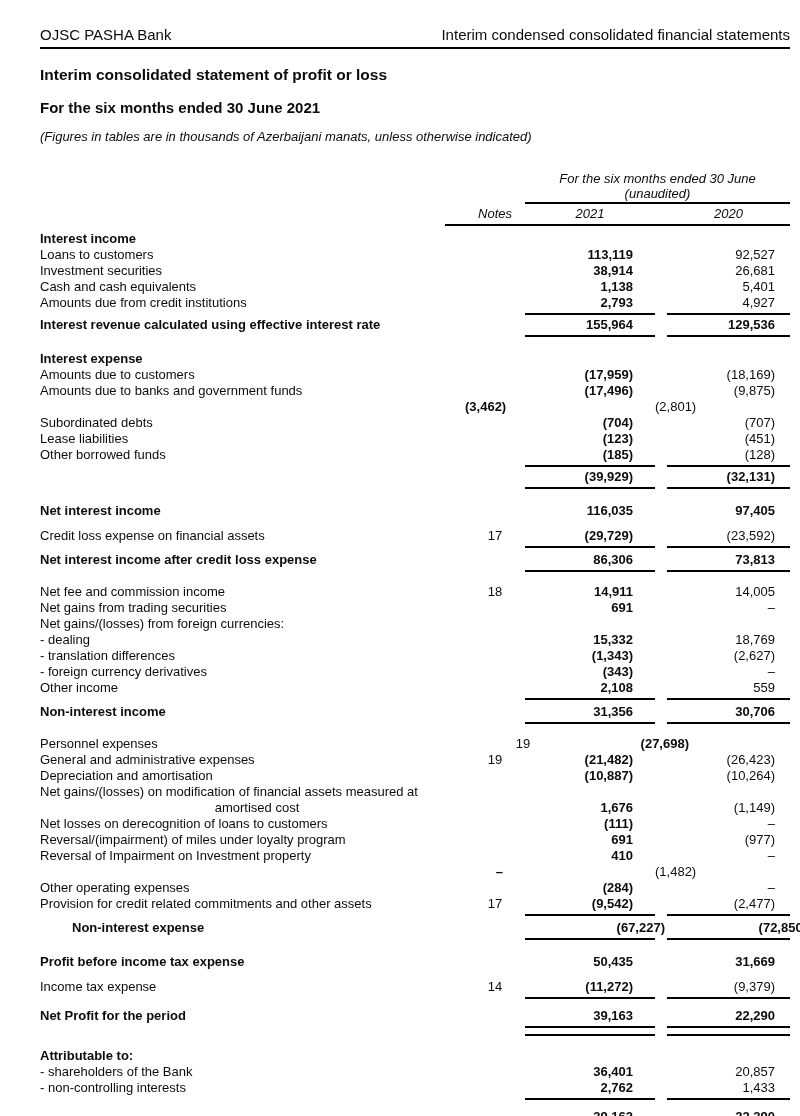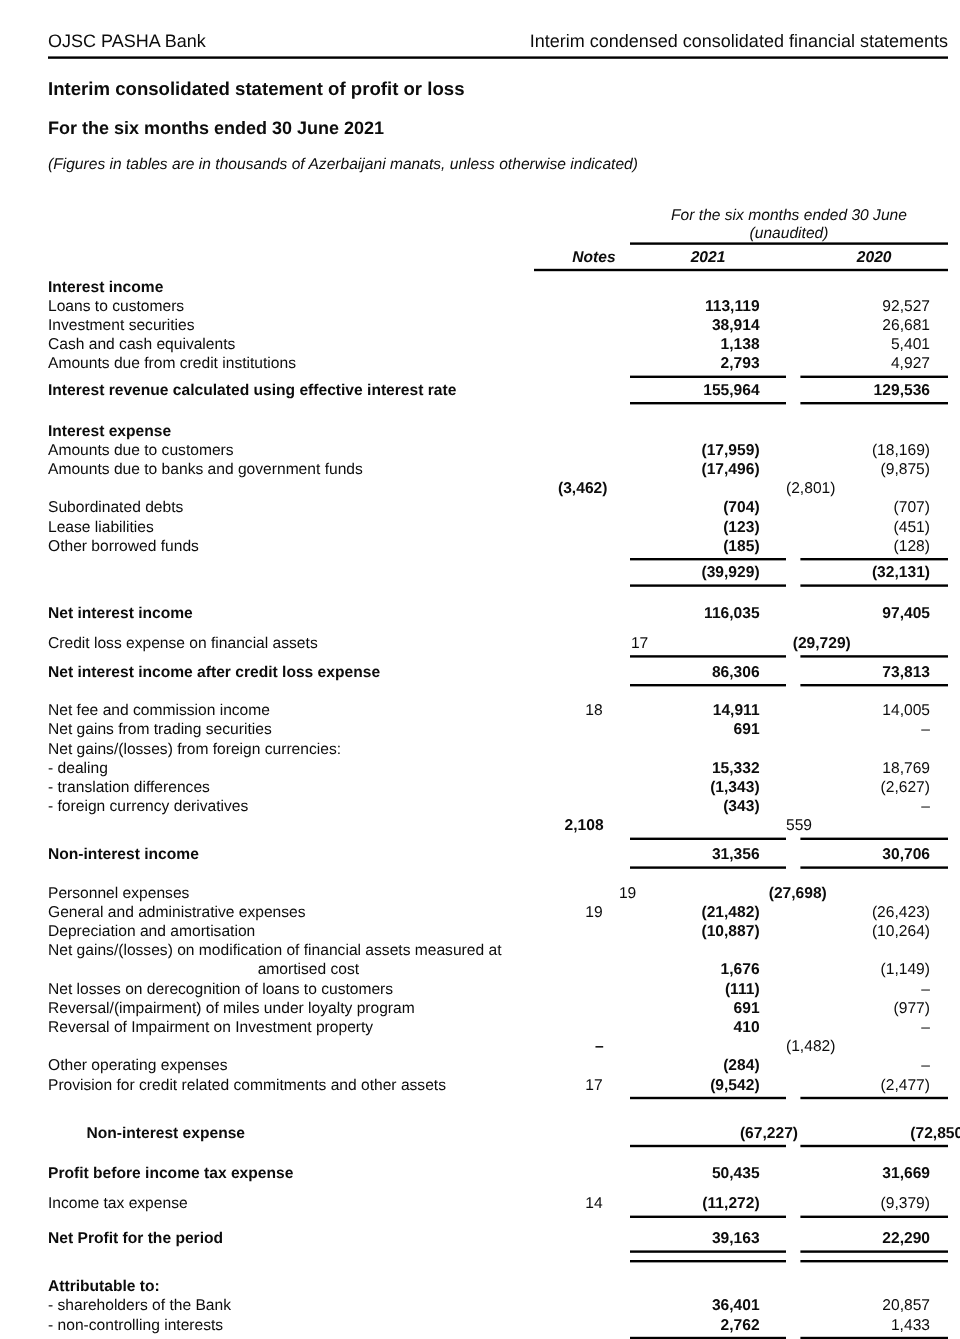--- a/index.html
+++ b/index.html
@@ -21,21 +21,21 @@
   .note-line{ font-size:13px; font-style:italic; margin:13px 0 0 0; }
 
   
   .fintable { margin-top:27px; font-size:13px; }
   .hrow-period { display:grid; grid-template-columns:485px 265px; }
   .period-cell { text-align:center; font-weight:normal; font-style:italic; line-height:15px; }
   .period-rule { display:grid; grid-template-columns:485px 265px; }
   .period-rule .seg { border-top:2.2px solid #000; height:2px; margin-top:1px; }
   .hrow-cols {
     display:grid; grid-template-columns:425px 60px 130px 12px 123px;
-    font-weight:bold; font-style:italic; margin-top:0px;
+    font-weight:normal; font-style:italic; margin-top:0px;
   }
   .hrow-cols .hc { text-align:center; line-height:16px; }
   .cols-rule { display:grid; grid-template-columns:425px 325px; }
   .cols-rule .seg { border-top:2.4px solid #000; height:2px; margin-top:2px; margin-left:-20px; }
 
   
   .rows { margin-top:3px; }
   .row {
     display:grid; grid-template-columns:425px 60px 130px 12px 123px;
     align-items:end; line-height:16px; min-height:16px;
@@ -220,21 +220,21 @@
     <div class="seg"></div>
     <div class="seg active"></div>
   </div>
         <div class="row bold" style="margin-top: 12px;">
     <div class="label"><span class="l1">Net interest income</span></div>
     <div class="note"></div>
     <div class="v v2021">116,035</div>
     <div></div>
     <div class="v v2020">97,405</div>
   </div>
-        <div class="row" style="margin-top: 9px; gap: 38px;">
+        <div class="row" style="margin-top: 9px;">
     <div class="label"><span class="l1">Credit loss expense on financial assets</span></div>
     <div class="note">17</div>
     <div class="v v2021">(29,729)</div>
     <div></div>
     <div class="v v2020">(23,592)</div>
   </div>
         <div class="linerow single">
     <div></div>
     <div></div>
     <div class="seg active"></div>
@@ -291,20 +291,21 @@
     <div class="v v2020">(2,627)</div>
   </div>
         <div class="row">
     <div class="label"><span class="l1">- foreign currency derivatives</span></div>
     <div class="note"></div>
     <div class="v v2021">(343)</div>
     <div></div>
     <div class="v v2020">–</div>
   </div>
         <div class="row">
+    <div class="label"><span class="l1">Other income</span></div>
     <div class="note"></div>
     <div class="v v2021">2,108</div>
     <div></div>
     <div class="v v2020">559</div>
   </div>
         <div class="linerow single">
     <div></div>
     <div></div>
     <div class="seg active"></div>
     <div class="seg"></div>
@@ -393,21 +394,21 @@
     <div></div>
     <div class="v v2020">(2,477)</div>
   </div>
         <div class="linerow single">
     <div></div>
     <div></div>
     <div class="seg active"></div>
     <div class="seg"></div>
     <div class="seg active"></div>
   </div>
-        <div class="row bold" style="margin-top: 18px; padding-left: 32px;">
+        <div class="row bold" style="margin-top: 2px; padding-left: 32px;">
     <div class="label"><span class="l1">Non-interest expense</span></div>
     <div class="note"></div>
     <div class="v v2021">(67,227)</div>
     <div></div>
     <div class="v v2020">(72,850)</div>
   </div>
         <div class="linerow single">
     <div></div>
     <div></div>
     <div class="seg active"></div>

